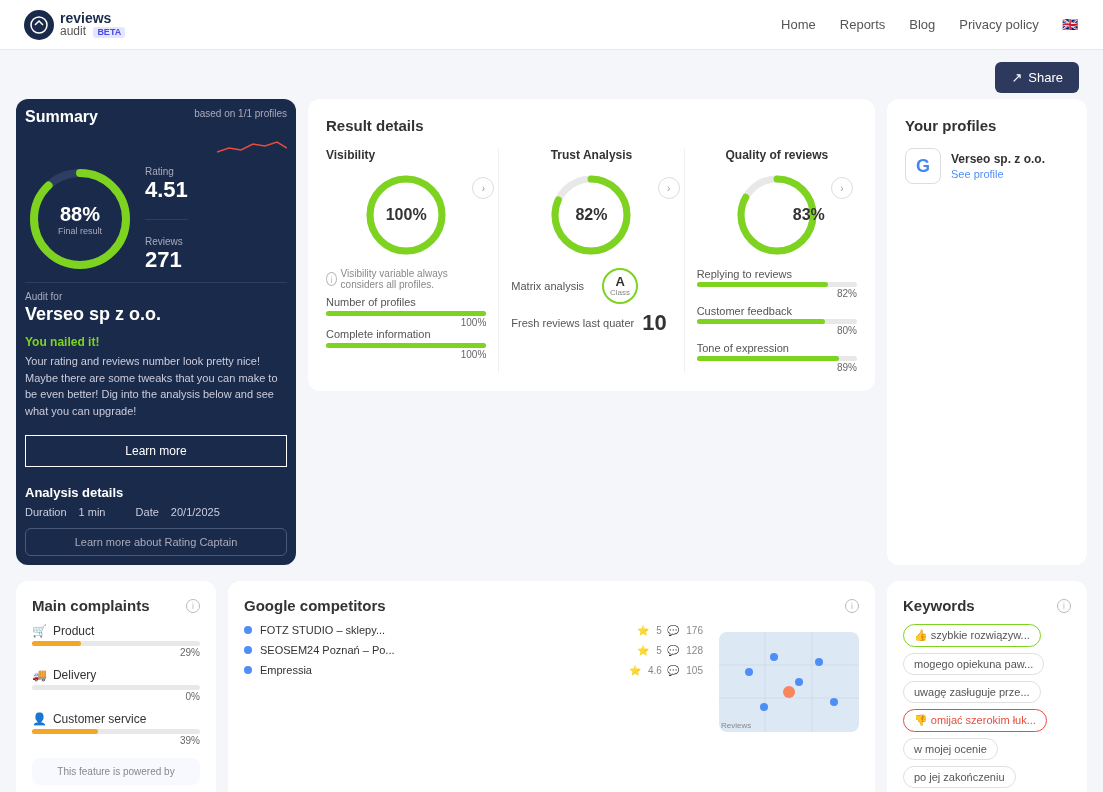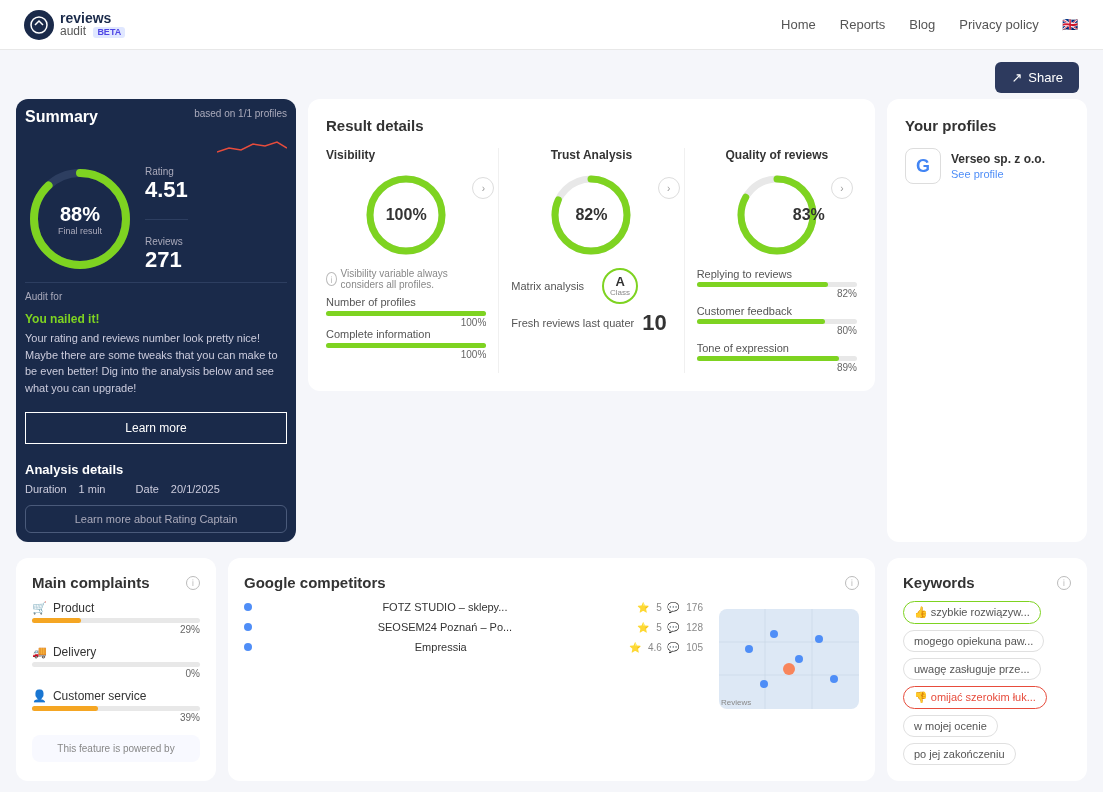--- a/index.html
+++ b/index.html
@@ -220,20 +220,21 @@
         <hr class="divider">
         <div>
           <div style="font-size:10px;color:#aab;">Reviews</div>
           <div style="font-size:22px;font-weight:700;color:#fff;">271</div>
         </div>
       </div>
     </div>
 
     <hr class="divider">
     <div class="audit-for">Audit for</div>
+    <div class="company-name">Verseo sp z o.o.</div>
 
     <div class="nailed-it">You nailed it!</div>
     <div class="nailed-desc">Your rating and reviews number look pretty nice! Maybe there are some tweaks that you can make to be even better! Dig into the analysis below and see what you can upgrade!</div>
 
     <button class="learn-more-btn">Learn more</button>
 
     <div class="analysis-section">
       <div class="analysis-title">Analysis details</div>
       <div class="analysis-row">
         <span>Duration</span>
@@ -405,21 +406,21 @@
     </div>
   </div>
 
   <div style="background:#fff;border-radius:12px;padding:16px;">
     <div style="display:flex;align-items:center;justify-content:space-between;margin-bottom:10px;">
       <span class="card-title" style="margin-bottom:0;">Google competitors</span>
       <span class="info-circle">ℹ</span>
     </div>
 
     <div style="display:flex;gap:16px;">
-      <div style="flex:1;text-align:center;">
+      <div style="flex:1;">
         <div class="competitor-item">
           <div class="dot" style="background:#4f8ef7;"></div>
           <span class="comp-name">FOTZ STUDIO – sklepy...</span>
           <div class="comp-stats">
             <span>⭐</span>
             <span>5</span>
             <span>💬</span>
             <span>176</span>
           </div>
         </div>

